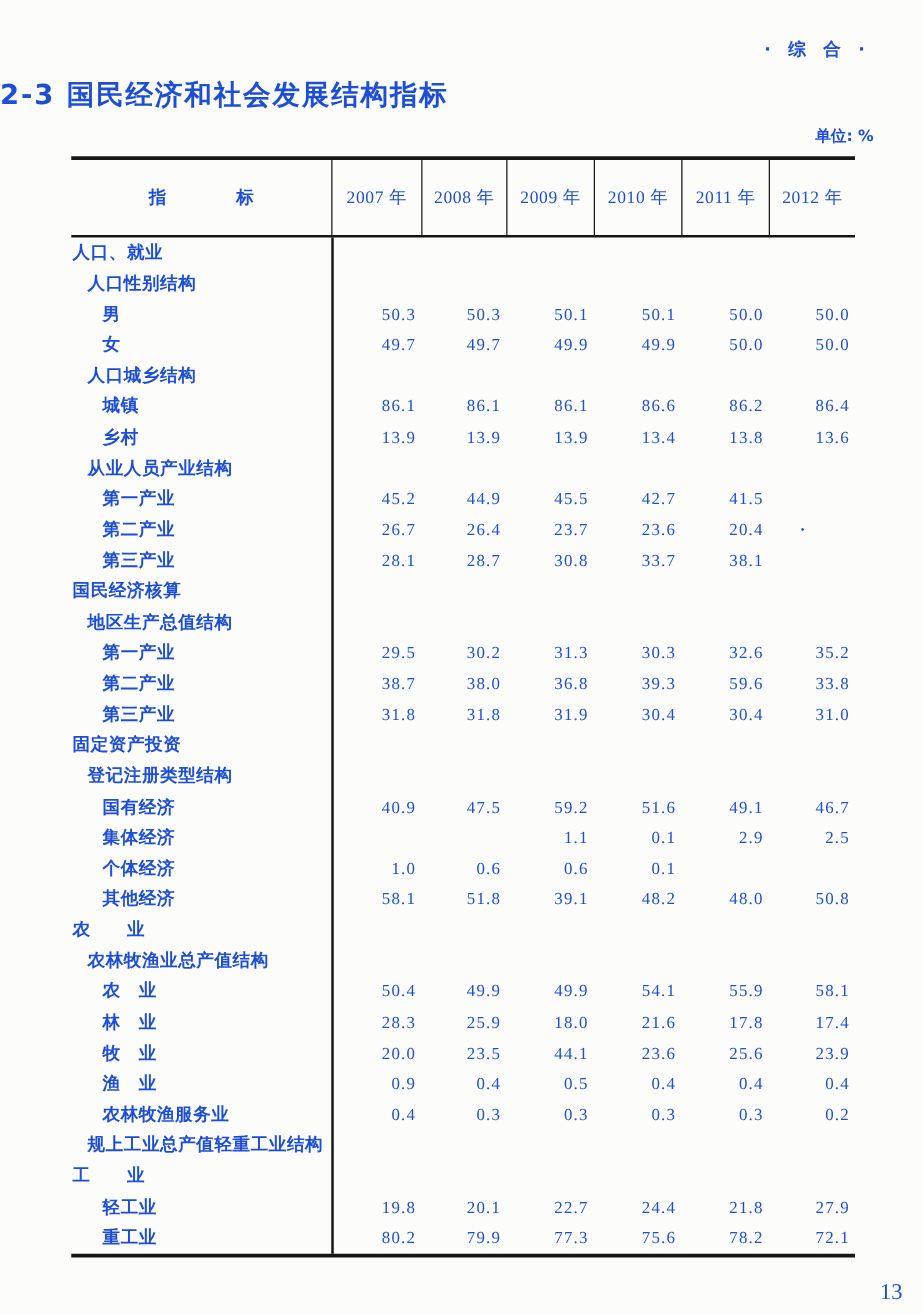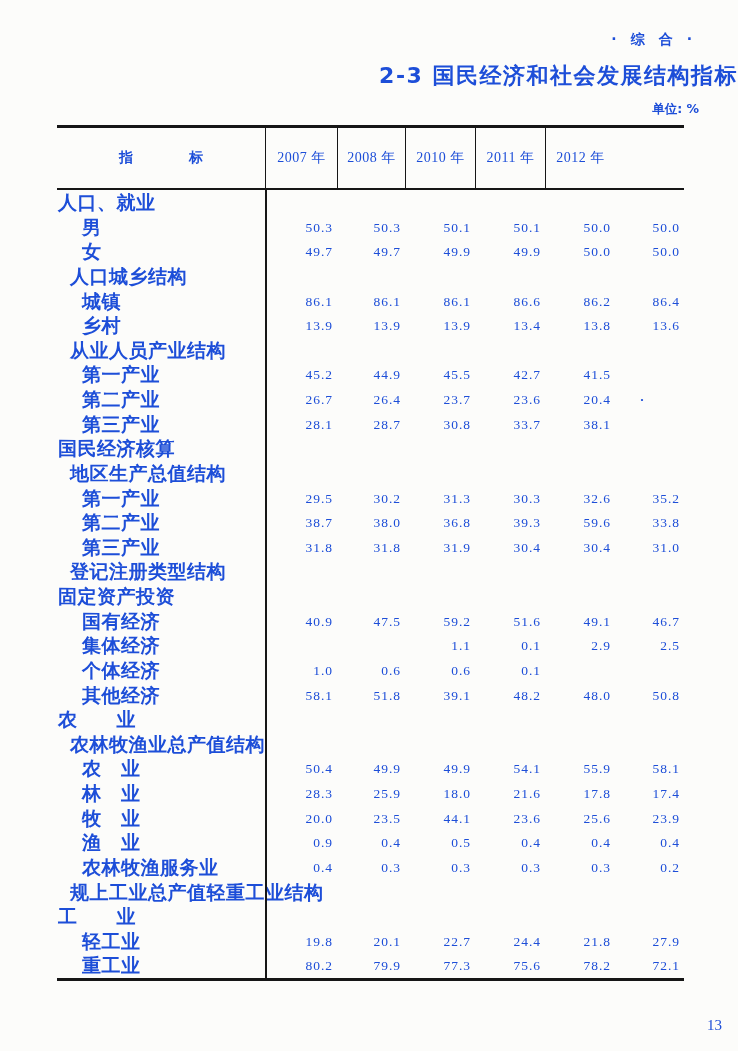--- a/index.html
+++ b/index.html
@@ -18,21 +18,21 @@
     right: 46px;
     font-size: 14px;
     font-weight: 700;
     white-space: pre;
   }
   .page-title {
     position: absolute;
     top: 61px;
     left: 0;
     width: 100%;
-    text-align: right;
+    text-align: left;
     font-size: 22px;
     font-weight: 700;
     letter-spacing: 1.5px;
   }
   .unit-note {
     position: absolute;
     top: 101px;
     right: 39px;
     font-size: 12.5px;
     font-weight: 700;
@@ -74,21 +74,21 @@
     width: 1.5px;
     background: #161616;
   }
   .tr {
     display: grid;
     grid-template-columns: 208px 72px 68px 70px 70px 70px 69px;
     height: 24.64px;
     align-items: center;
   }
   .label-td {
-    font-size: 19px;
+    font-size: 14px;
     font-weight: 700;
     white-space: pre;
     letter-spacing: 0.5px;
   }
   .level-0 .label-td { padding-left: 1px; }
   .level-1 .label-td { padding-left: 13px; }
   .level-2 .label-td { padding-left: 25px; }
   .num-td {
     font-family: "Liberation Serif", "DejaVu Serif", serif;
     font-size: 13.5px;
@@ -97,51 +97,61 @@
     letter-spacing: 1px;
   }
   .num-td.dot-mark {
     text-align: center;
     padding-right: 14px;
     font-weight: 700;
   }
   .page-number {
     position: absolute;
     right: 16px;
-    bottom: 17px;
+    bottom: 7px;
     font-family: "Liberation Serif", "DejaVu Serif", serif;
-    font-size: 15px;
+    font-size: 18px;
   }
 </style>
 </head>
 <body>
 
 <div class="page">
 
   <div class="corner-label">·　综　合　·</div>
 
   <div class="page-title">2-3  国民经济和社会发展结构指标</div>
 
   <div class="unit-note">单位: %</div>
 
   <div class="stat-table">
     <div class="thead">
       <div class="th indicator-th">指　　　　标</div>
 
     <div class="th year-th">2007 年</div>
         <div class="th year-th">2008 年</div>
+        <div class="th year-th">2009 年</div>
         <div class="th year-th">2010 年</div>
         <div class="th year-th">2011 年</div>
         <div class="th year-th">2012 年</div>
       </div>
     <div class="tbody" id="tbody">
       <div class="vline"></div>
 
     <div class="tr level-0">
           <div class="td label-td">人口、就业</div>
+          <div class="td num-td"></div>
+          <div class="td num-td"></div>
+          <div class="td num-td"></div>
+          <div class="td num-td"></div>
+          <div class="td num-td"></div>
+          <div class="td num-td"></div>
+        </div>
+        <div class="tr level-1">
+          <div class="td label-td">人口性别结构</div>
           <div class="td num-td"></div>
           <div class="td num-td"></div>
           <div class="td num-td"></div>
           <div class="td num-td"></div>
           <div class="td num-td"></div>
           <div class="td num-td"></div>
         </div>
         <div class="tr level-2">
           <div class="td label-td">男</div>
           <div class="td num-td">50.3</div>
@@ -261,31 +271,31 @@
         </div>
         <div class="tr level-2">
           <div class="td label-td">第三产业</div>
           <div class="td num-td">31.8</div>
           <div class="td num-td">31.8</div>
           <div class="td num-td">31.9</div>
           <div class="td num-td">30.4</div>
           <div class="td num-td">30.4</div>
           <div class="td num-td">31.0</div>
         </div>
-        <div class="tr level-1">
-          <div class="td label-td">登记注册类型结构</div>
-          <div class="td num-td"></div>
-          <div class="td num-td"></div>
-          <div class="td num-td"></div>
-          <div class="td num-td"></div>
-          <div class="td num-td"></div>
-          <div class="td num-td"></div>
-        </div>
         <div class="tr level-0">
           <div class="td label-td">固定资产投资</div>
+          <div class="td num-td"></div>
+          <div class="td num-td"></div>
+          <div class="td num-td"></div>
+          <div class="td num-td"></div>
+          <div class="td num-td"></div>
+          <div class="td num-td"></div>
+        </div>
+        <div class="tr level-1">
+          <div class="td label-td">登记注册类型结构</div>
           <div class="td num-td"></div>
           <div class="td num-td"></div>
           <div class="td num-td"></div>
           <div class="td num-td"></div>
           <div class="td num-td"></div>
           <div class="td num-td"></div>
         </div>
         <div class="tr level-2">
           <div class="td label-td">国有经济</div>
           <div class="td num-td">40.9</div>

